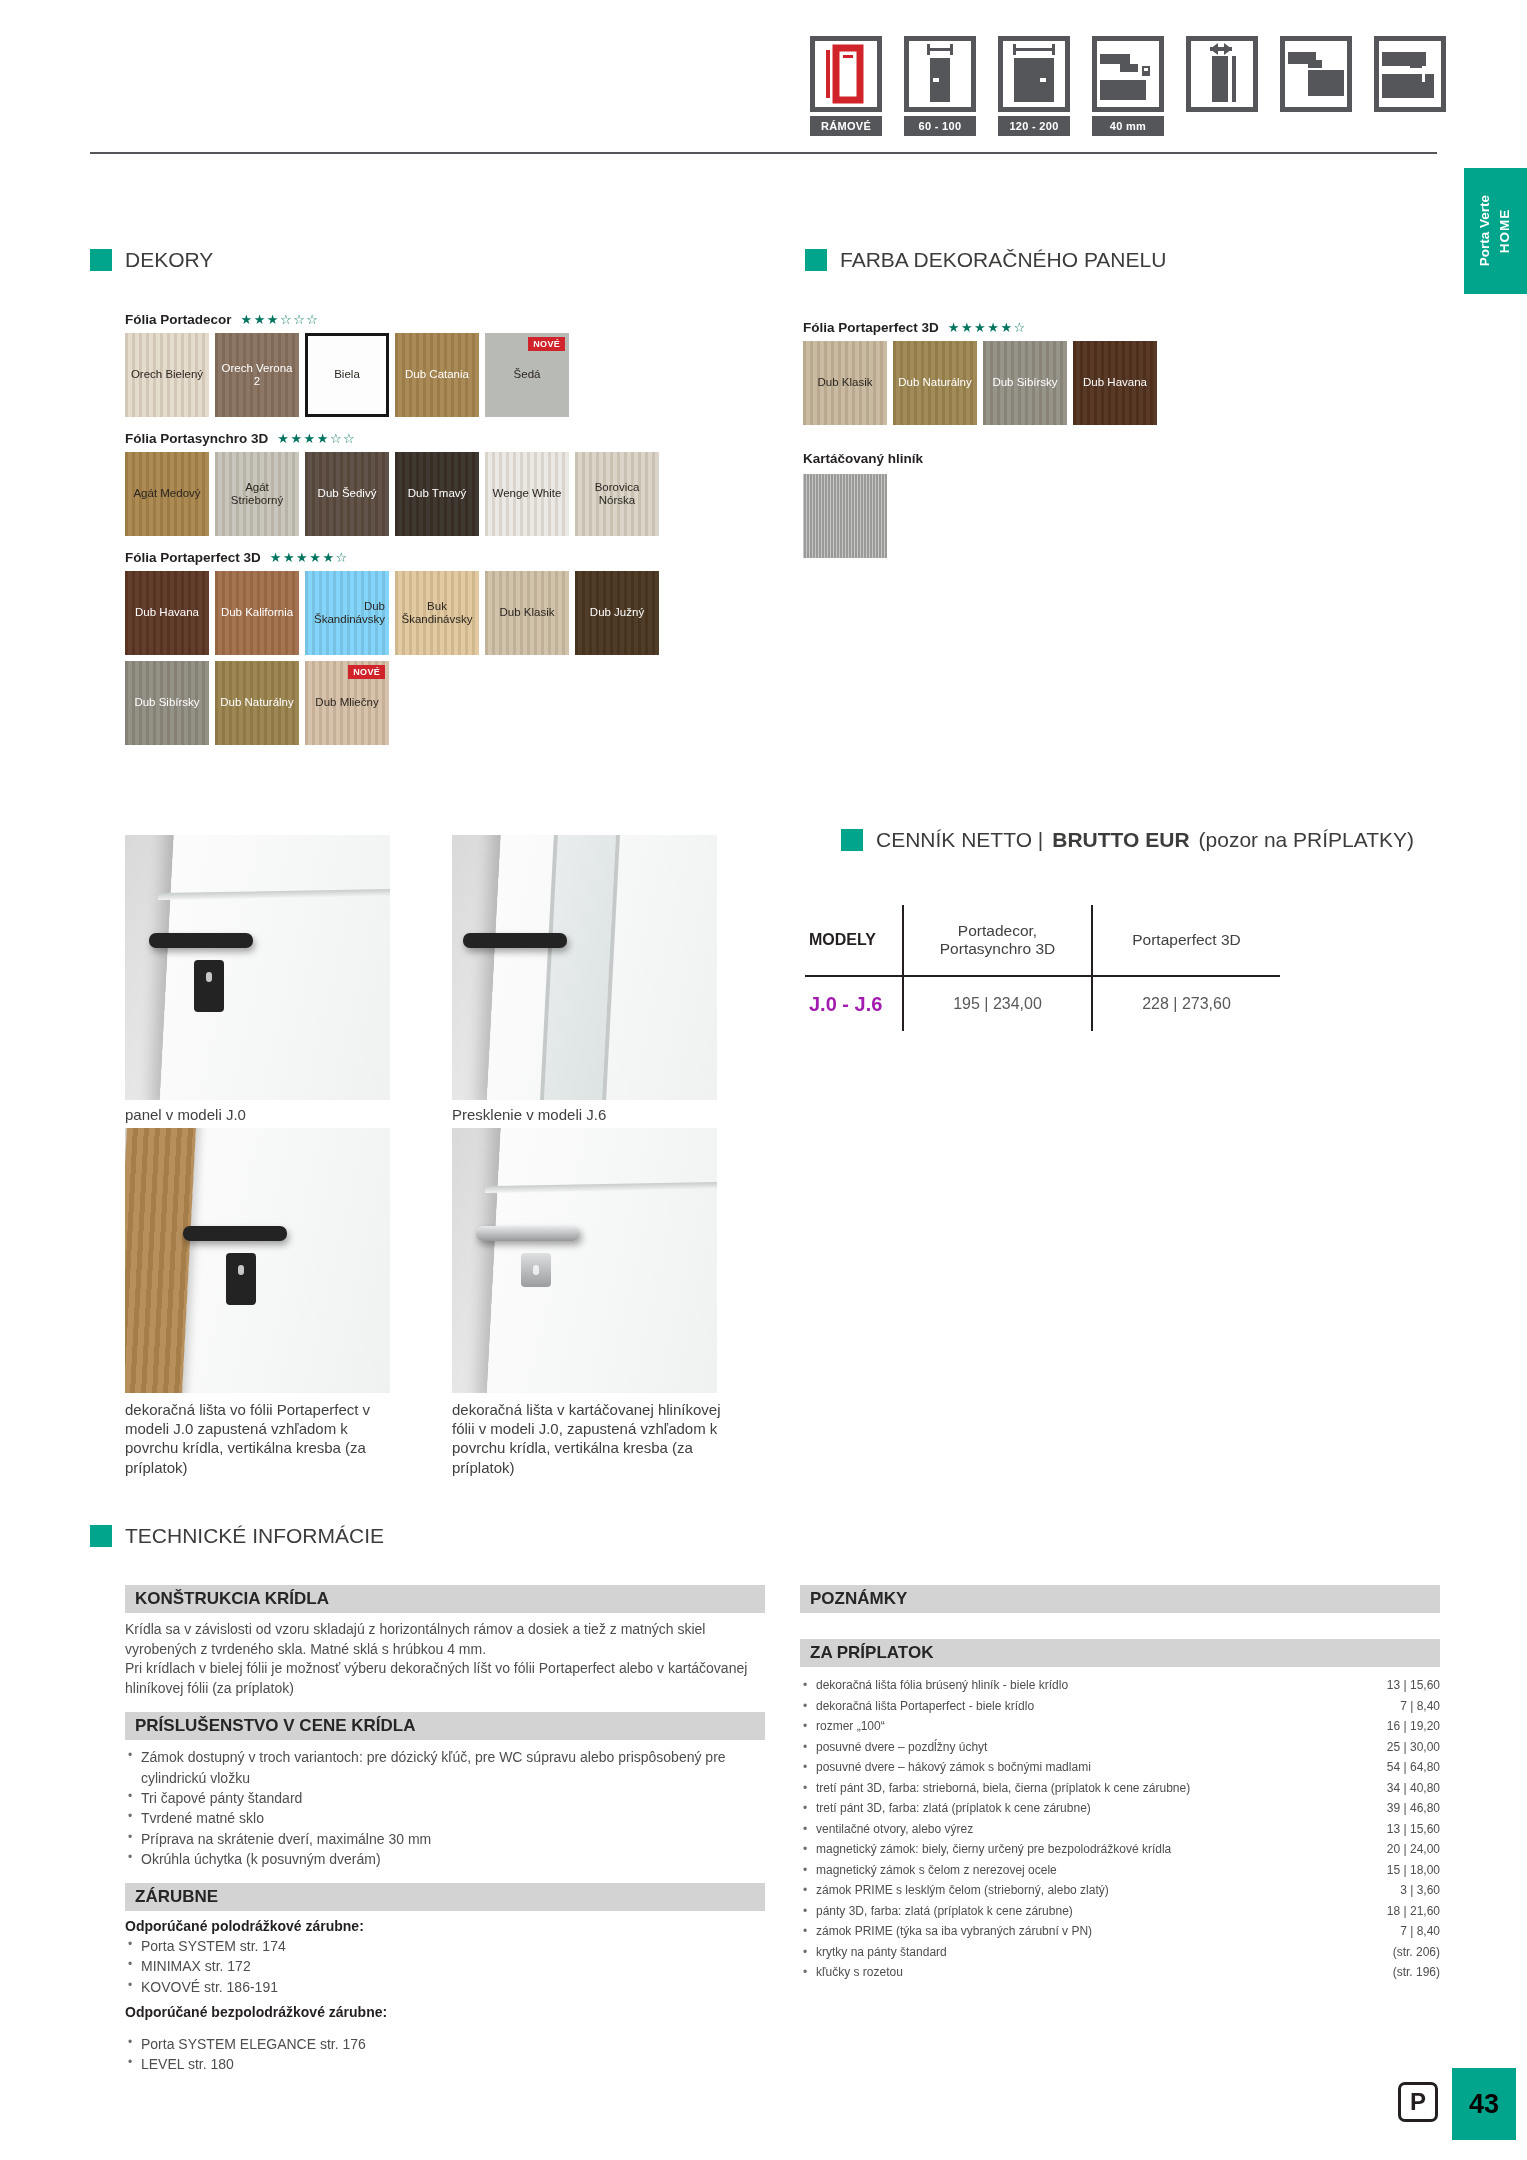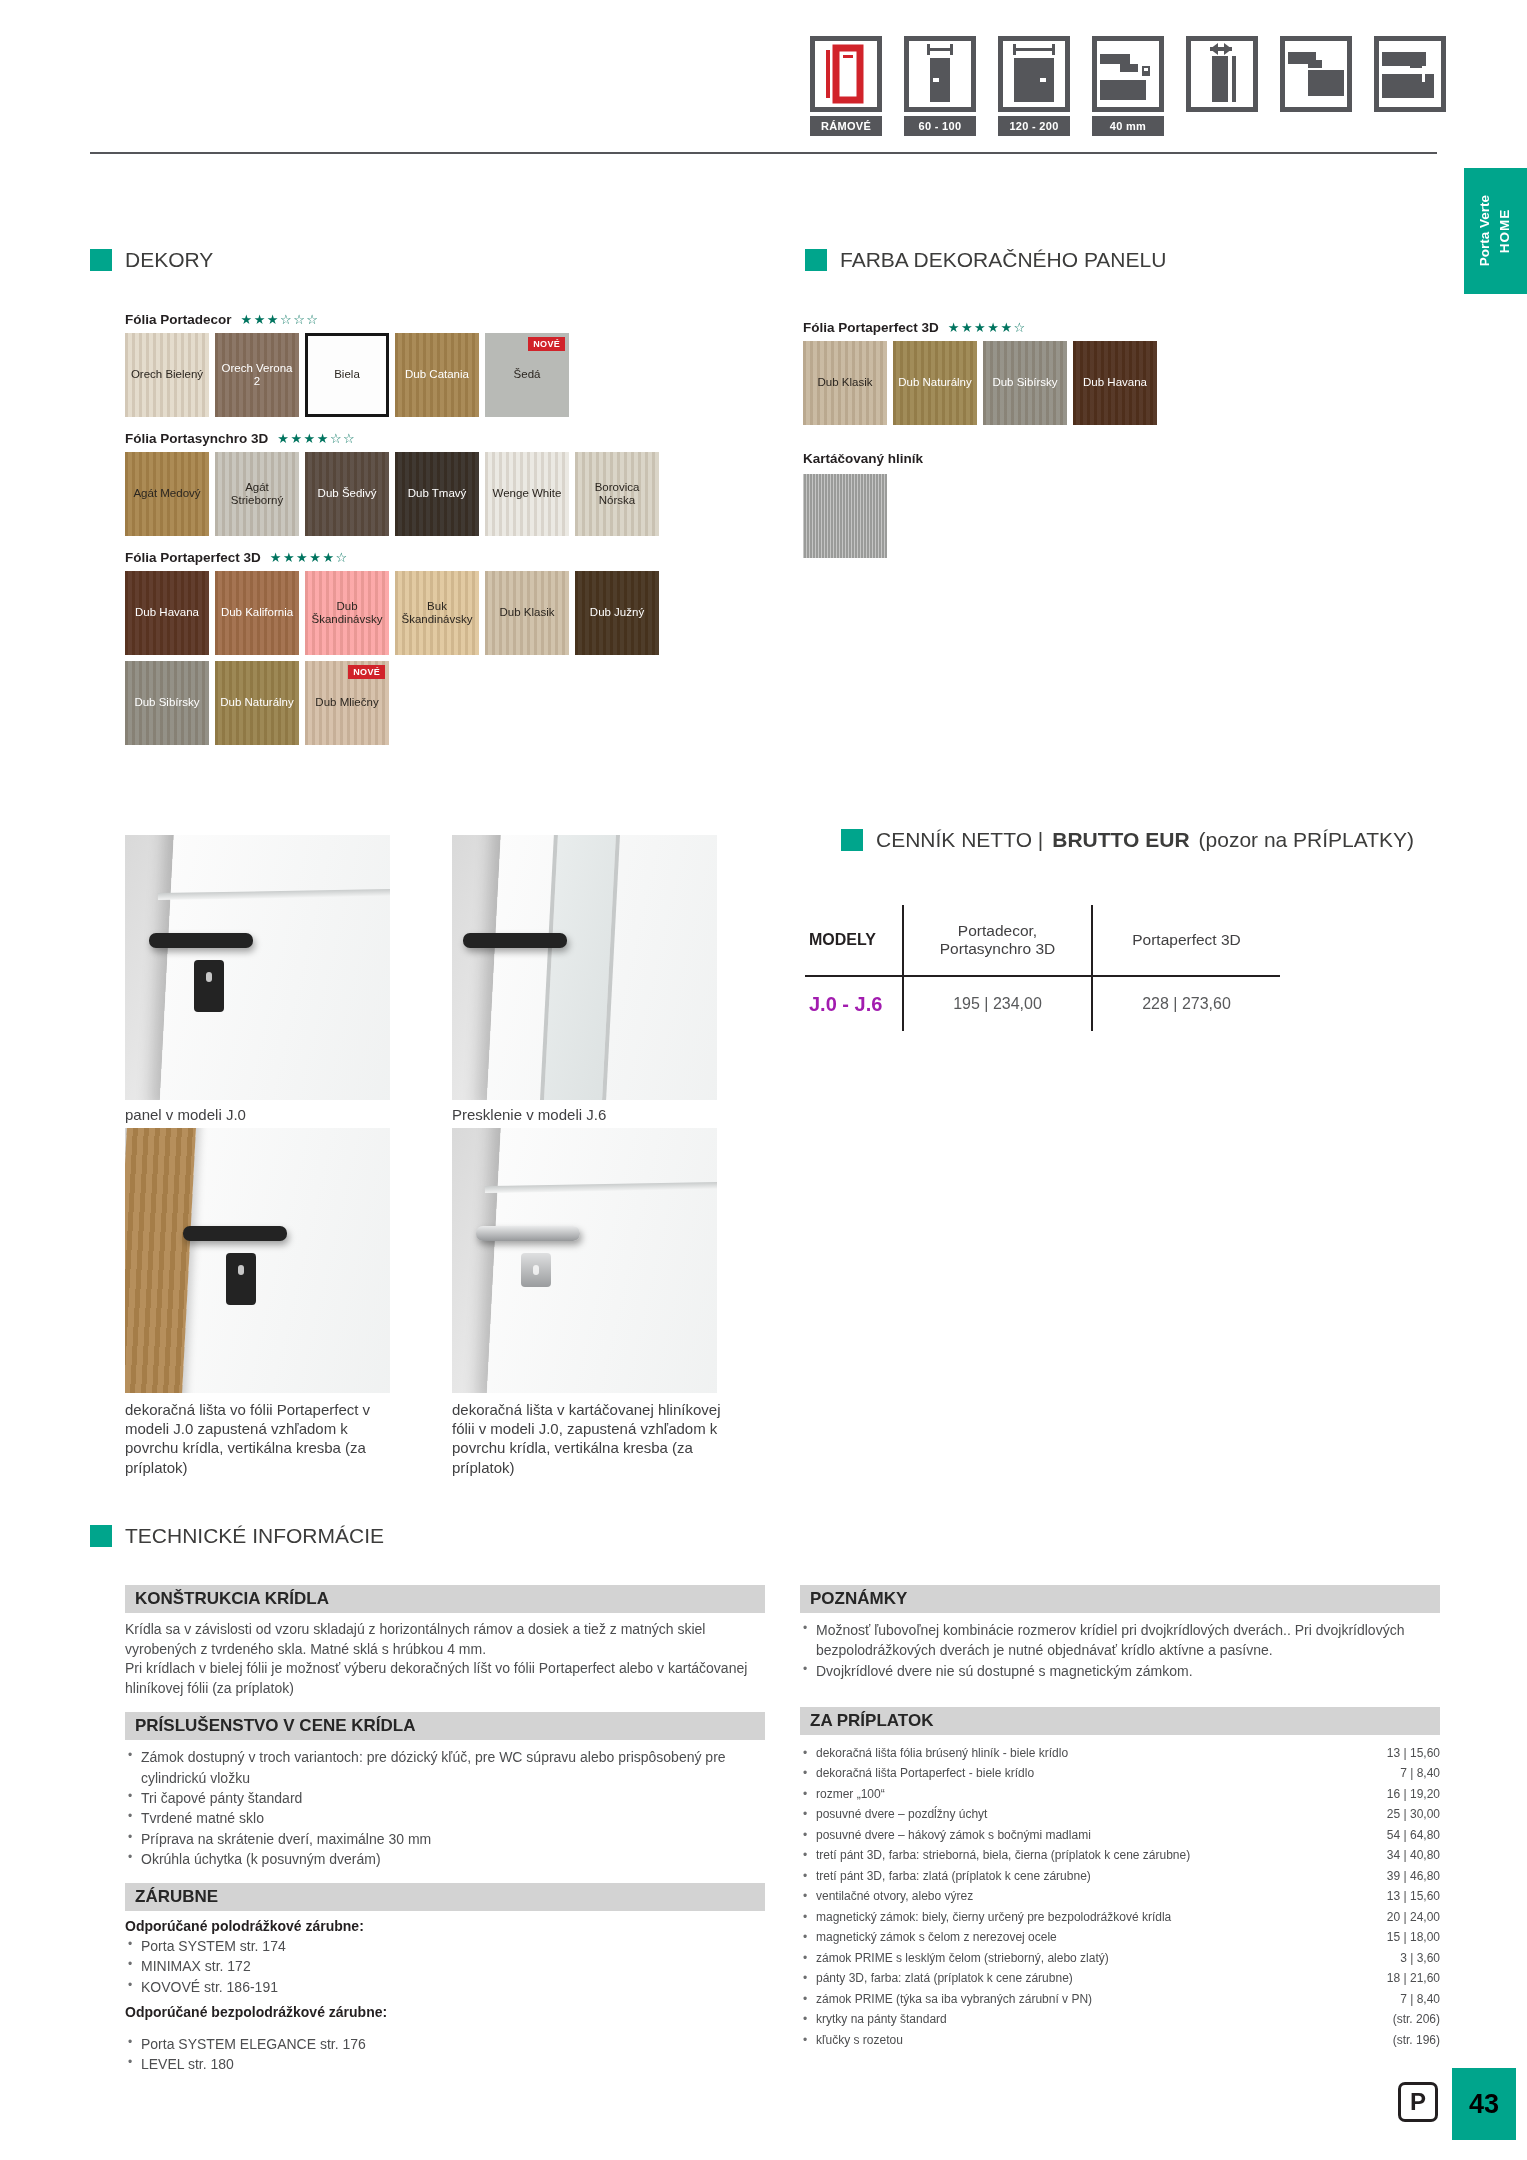--- a/index.html
+++ b/index.html
@@ -259,21 +259,21 @@
           <b>Fólia Portaperfect 3D</b>
           <span class="stars">★★★★★☆</span>
         </div>
         <div class="swatch-row">
           <div class="swatch grain" style="background: rgb(90, 52, 35);">
             <span class="sw-label">Dub Havana</span>
           </div>
           <div class="swatch grain" style="background: rgb(160, 109, 73);">
             <span class="sw-label">Dub Kalifornia</span>
           </div>
-          <div class="swatch dark-text grain" style="background: #fca5a5;">
+          <div class="swatch dark-text grain" style="background: #7dd3fc; text-align: right;">
             <span class="sw-label">Dub Škandinávsky</span>
           </div>
           <div class="swatch dark-text grain" style="background: rgb(224, 199, 157);">
             <span class="sw-label">Buk Škandinávsky</span>
           </div>
           <div class="swatch dark-text grain" style="background: rgb(207, 192, 168);">
             <span class="sw-label">Dub Klasik</span>
           </div>
           <div class="swatch grain" style="background: rgb(70, 51, 31);">
             <span class="sw-label">Dub Južný</span>
@@ -400,24 +400,20 @@
       </ul>
     <div class="sub-bold">Odporúčané bezpolodrážkové zárubne:</div>
     <ul class="bullets" id="frames-list-2" style="margin-top:14px;">
         <li>Porta SYSTEM ELEGANCE str. 176</li>
         <li>LEVEL str. 180</li>
       </ul>
   </div>
 
   <div class="tech-col" style="left:800px;">
     <div class="bar">POZNÁMKY</div>
-    <ul class="bullets" id="notes-list">
-        <li>Možnosť ľubovoľnej kombinácie rozmerov krídiel pri dvojkrídlových dverách.. Pri dvojkrídlových bezpolodrážkových dverách je nutné objednávať krídlo aktívne a pasívne.</li>
-        <li>Dvojkrídlové dvere nie sú dostupné s magnetickým zámkom.</li>
-      </ul>
     <div class="bar" style="margin-top:26px;">ZA PRÍPLATOK</div>
     <div class="sur-list" id="surcharge-list">
         <div class="sur-row">
           <span class="sur-label">dekoračná lišta fólia brúsený hliník - biele krídlo</span>
           <span class="sur-price">13 | 15,60</span>
         </div>
         <div class="sur-row">
           <span class="sur-label">dekoračná lišta Portaperfect - biele krídlo</span>
           <span class="sur-price">7 | 8,40</span>
         </div>

